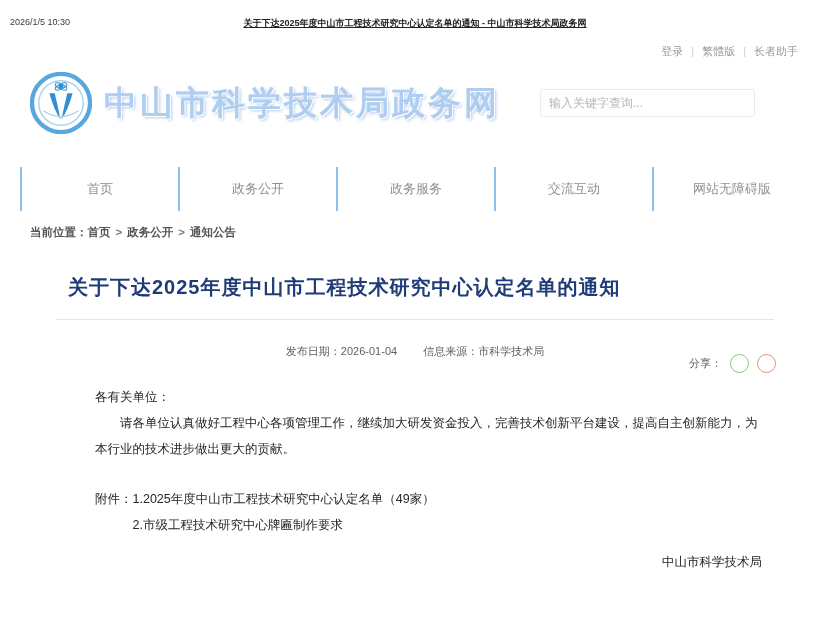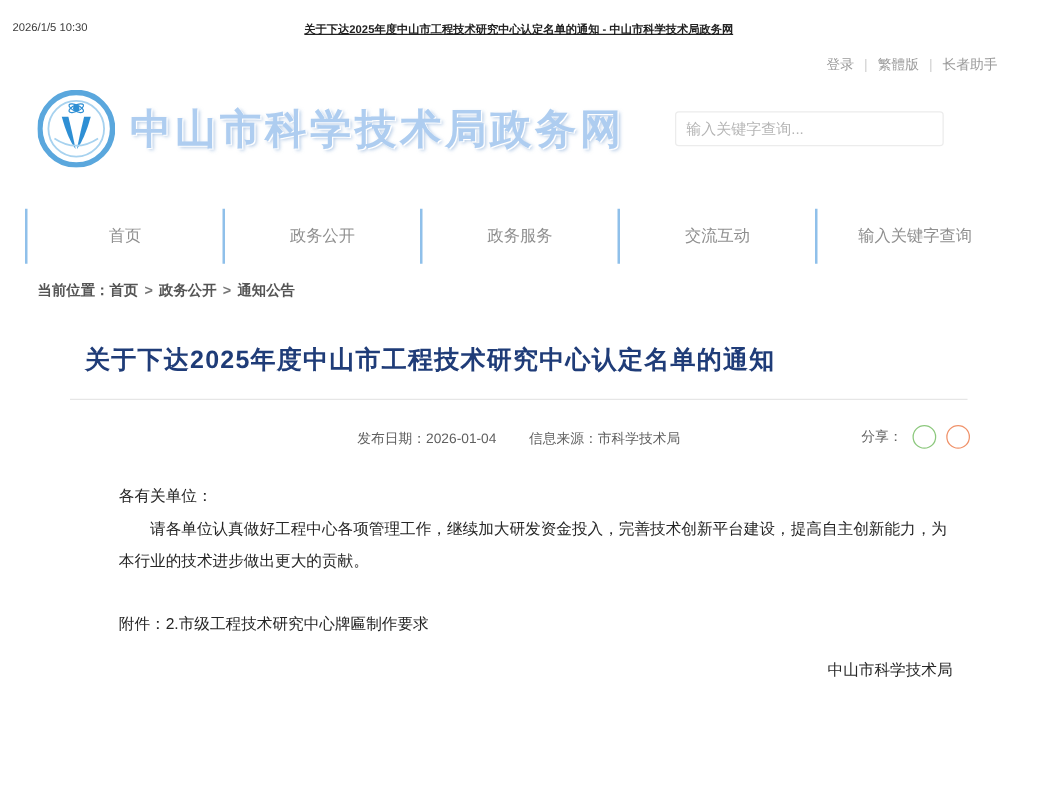--- a/index.html
+++ b/index.html
@@ -47,21 +47,21 @@
   
   .article { padding:0 68px; }
   .article-title {
     margin-top:34px; font-size:20px; font-weight:bold;
     color:#1f3c78; letter-spacing:1px;
   }
   .title-divider { border:none; border-top:1px solid #e6e6e6; margin:18px -12px 0 -12px; }
   .meta-row { position:relative; margin-top:20px; height:22px; }
   .meta-center { text-align:center; font-size:11px; color:#5f5f5f; line-height:22px; }
   .meta-gap { display:inline-block; width:26px; }
-  .share { position:absolute; right:-14px; top:0; display:flex; align-items:center; font-size:11px; color:#5f5f5f; }
+  .share { position:absolute; right:-14px; top:14px; display:flex; align-items:center; font-size:11px; color:#5f5f5f; }
   .share-circle { width:19px; height:19px; border-radius:50%; margin-left:8px; background:#fff; cursor:pointer; }
   .share-wechat { border:1.5px solid #8cc87d; }
   .share-weibo  { border:1.5px solid #f0926a; }
   
   .body-text { margin:22px 0 0 27px; font-size:12.5px; line-height:26px; color:#262626; }
   .para-indent { text-indent:2em; }
   .attachments { display:flex; margin:24px 0 0 27px; font-size:12.5px; line-height:26px; color:#262626; }
   .attach-label { white-space:nowrap; }
   .signature { margin-top:16px; text-align:right; padding-right:0; font-size:12.5px; color:#262626; }
 </style>
@@ -102,21 +102,21 @@
   <div class="nav-item">
       <span>政务公开</span>
     </div>
   <div class="nav-item">
       <span>政务服务</span>
     </div>
   <div class="nav-item">
       <span>交流互动</span>
     </div>
   <div class="nav-item">
-      <span>输入关键字查询</span>
+      <span>网站无障碍版</span>
     </div>
 </div>
 
 <div class="breadcrumb">
   <span>当前位置：</span><a>首页</a><span class="bsep">&gt;</span><a>政务公开</a><span class="bsep">&gt;</span><a>通知公告</a>
 </div>
 
 <div class="article">
   <div class="article-title">关于下达2025年度中山市工程技术研究中心认定名单的通知</div>
   <hr class="title-divider">
@@ -133,19 +133,20 @@
   </div>
 
   <div class="body-text">
     <p>各有关单位：</p>
     <p class="para-indent">请各单位认真做好工程中心各项管理工作，继续加大研发资金投入，完善技术创新平台建设，提高自主创新能力，为本行业的技术进步做出更大的贡献。</p>
   </div>
 
   <div class="attachments">
     <div class="attach-label">附件：</div>
     <div>
+      <div>1.2025年度中山市工程技术研究中心认定名单（49家）</div>
       <div>2.市级工程技术研究中心牌匾制作要求</div>
     </div>
   </div>
 
   <div class="signature">中山市科学技术局</div>
 
 </div>
 
 </body></html>

